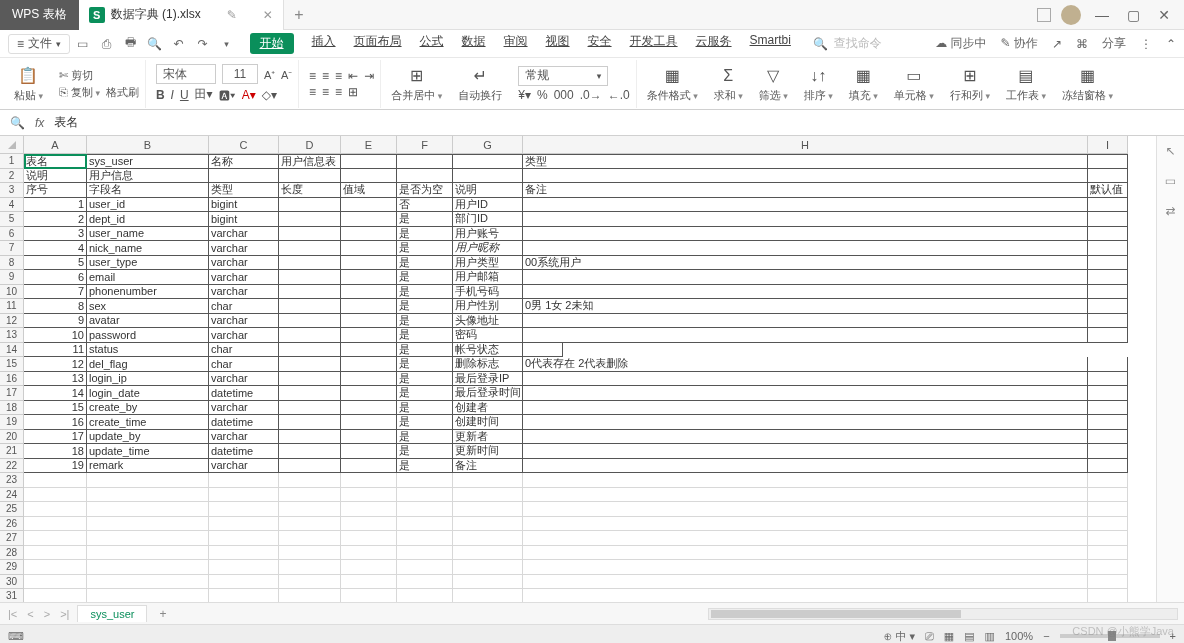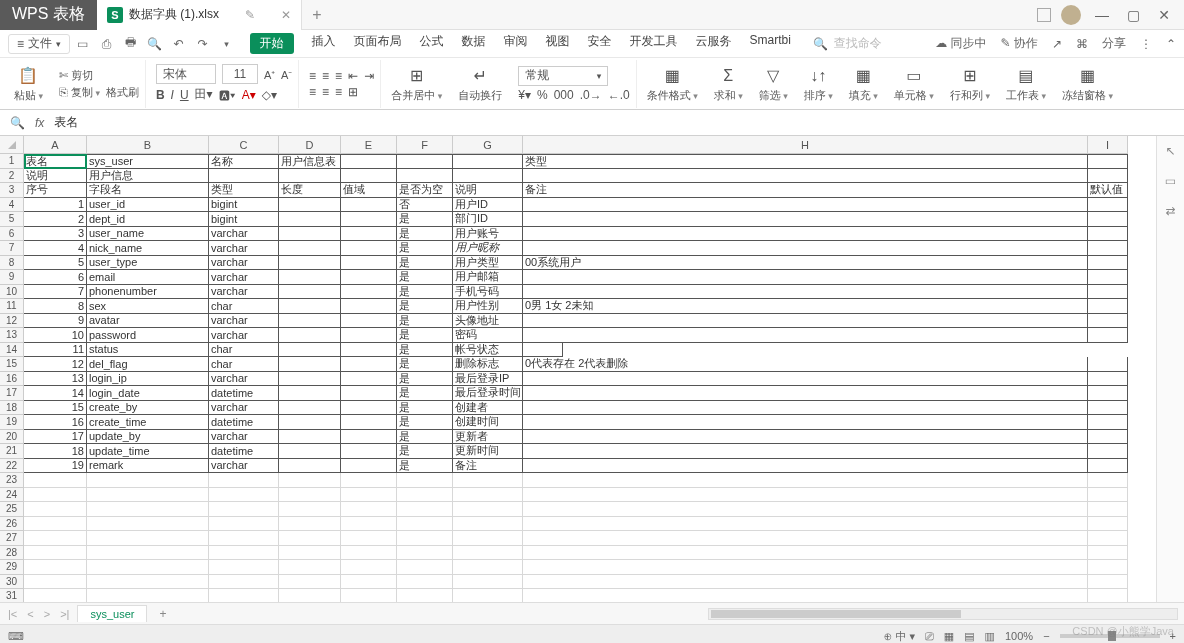--- a/index.html
+++ b/index.html
@@ -1,37 +1,37 @@
 <!DOCTYPE html>
 <html><head>
 <meta charset="utf-8">
 <style>
 * { margin:0; padding:0; box-sizing:border-box; font-family:"Microsoft YaHei","SimSun",Arial,sans-serif; }
 body { width:1184px; height:643px; background:#fff; overflow:hidden; font-size:12px; color:#333; position:relative; }
 
 
 .titlebar { height:30px; background:#f7f7f7; display:flex; align-items:center; border-bottom:1px solid #e0e0e0; }
-.app-tab { background:#5a5a5a; color:#fff; height:30px; padding:0 12px; display:flex; align-items:center; font-size:16px; }
+.app-tab { background:#5a5a5a; color:#fff; height:30px; padding:0 12px; display:flex; align-items:center; font-size:12px; }
 .doc-tab { background:#fff; height:30px; padding:0 10px; display:flex; align-items:center; gap:6px; border-right:1px solid #e0e0e0; }
 .doc-tab .s-icon { width:16px; height:16px; background:#0a8f5b; color:#fff; display:flex; align-items:center; justify-content:center; font-size:11px; font-weight:bold; border-radius:2px; }
 .doc-tab .close { color:#999; margin-left:20px; cursor:pointer; }
 .doc-tab .edit { color:#999; margin-left:20px; }
 .new-tab { width:30px; text-align:center; color:#888; font-size:16px; cursor:pointer; }
 .titlebar-right { margin-left:auto; display:flex; align-items:center; gap:10px; padding-right:10px; }
 .titlebar-right .sq { width:14px; height:14px; border:1px solid #aaa; }
 .avatar { width:20px; height:20px; border-radius:50%; background:#c0b090; }
 .win-ctrl { color:#666; font-size:14px; padding:0 4px; cursor:pointer; }
 
 
 .menubar { height:28px; display:flex; align-items:center; padding:0 8px; gap:2px; border-bottom:1px solid #e8e8e8; }
 .menu-btn { height:20px; border:1px solid #ddd; border-radius:3px; padding:0 8px; display:flex; align-items:center; color:#555; cursor:pointer; gap:4px; }
 .menu-btn .bars { display:inline-block; }
 .qat-ico { width:18px; height:18px; display:flex; align-items:center; justify-content:center; color:#666; cursor:pointer; margin:0 2px; }
 .tabs { display:flex; gap:18px; margin-left:10px; }
-.tab { color:#444; cursor:pointer; }
+.tab { color:#444; cursor:pointer;text-decoration:underline; }
 .tab.active { background:#0a8f5b; color:#fff; padding:2px 10px; border-radius:3px; }
 .search-cmd { margin-left:20px; color:#bbb; display:flex; align-items:center; gap:6px; }
 .menubar-right { margin-left:auto; display:flex; gap:14px; color:#666; align-items:center; }
 .menubar-right span { cursor:pointer; }
 
 
 .ribbon { height:52px; display:flex; align-items:center; padding:2px 8px; border-bottom:1px solid #d0d0d0; gap:4px; color:#555; }
 .group { display:flex; flex-direction:column; gap:2px; height:48px; justify-content:center; padding:0 6px; border-right:1px solid #eee; }
 .group .row { display:flex; align-items:center; gap:6px; }
 .ico-lg { width:26px; height:26px; display:flex; align-items:center; justify-content:center; font-size:16px; color:#555; }

